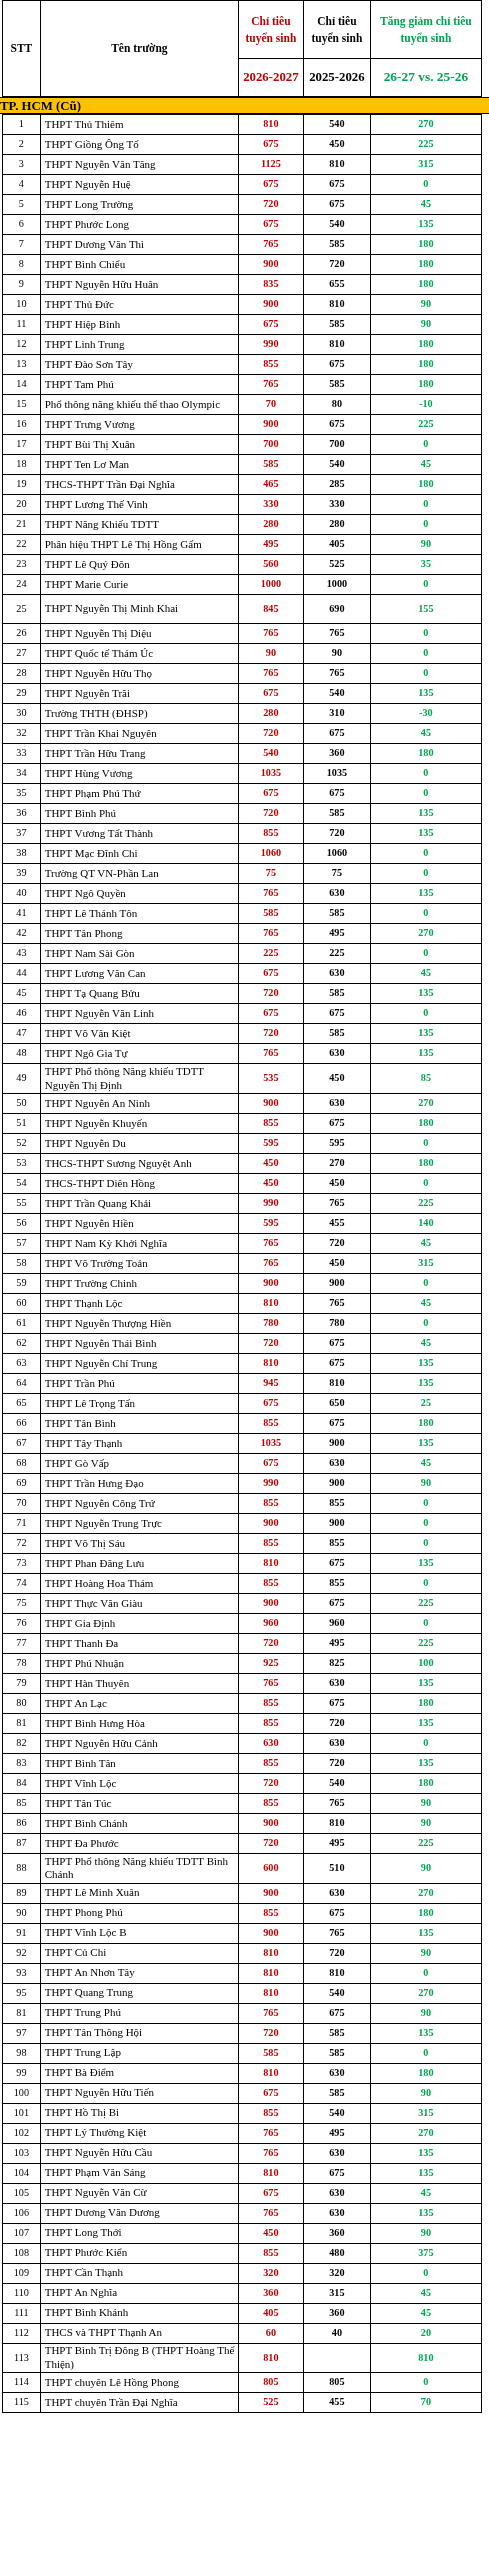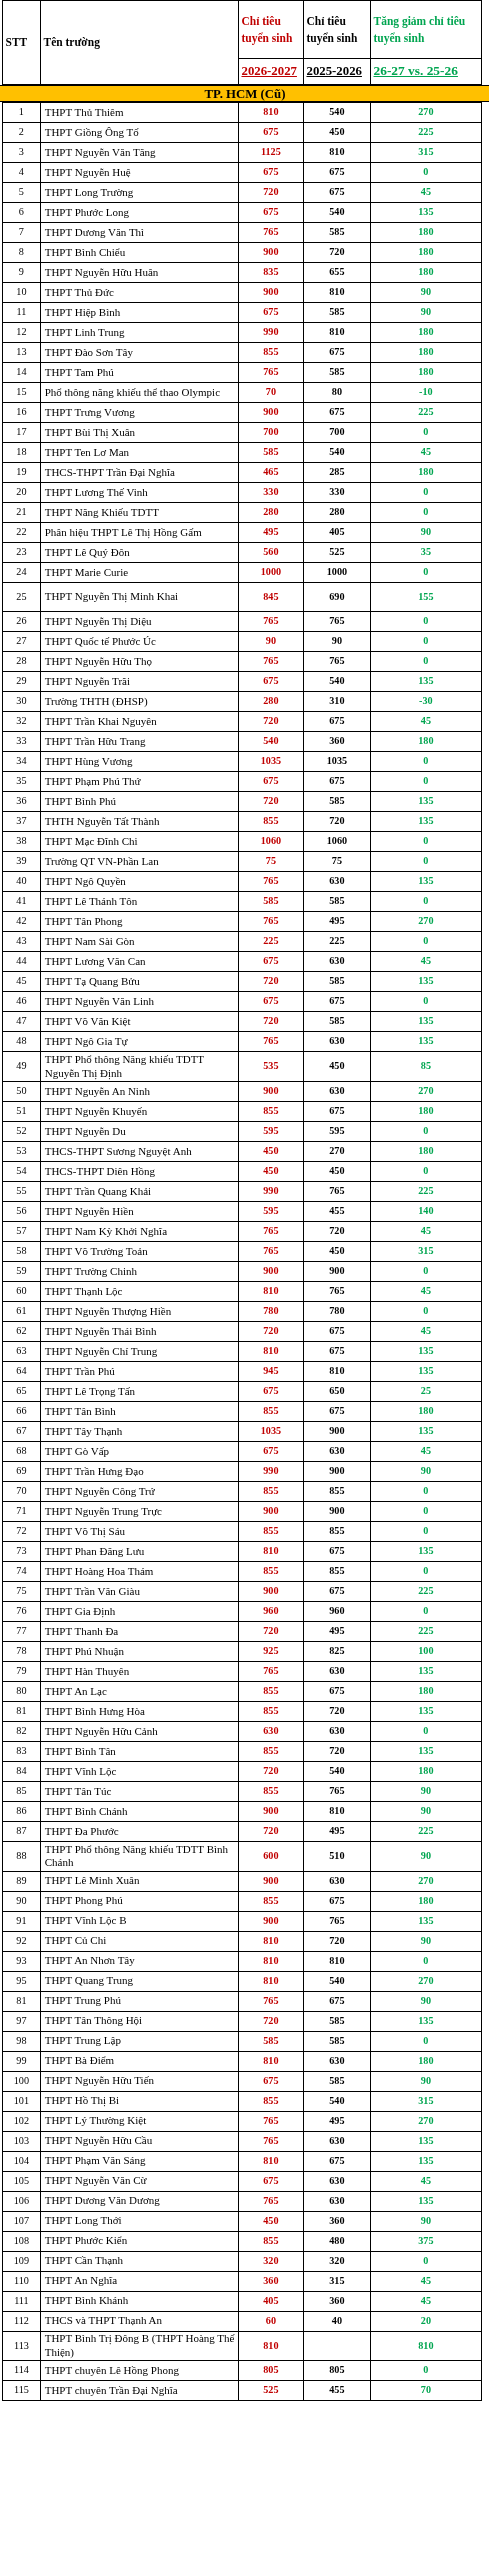--- a/index.html
+++ b/index.html
@@ -12,32 +12,32 @@
     color:#000;
   }
   .wrap{width:490px;}
   table{border-collapse:collapse; table-layout:fixed;}
   .head-tbl,.body-tbl{width:479px; margin-left:1.9px;}
   col.c1{width:38px;} col.c2{width:198px;} col.c3{width:65px;}
   col.c4{width:67px;} col.c5{width:111px;}
   th,td{border:0.6px solid var(--line); overflow:hidden;}
 
   
-  .head-tbl th{font-weight:bold; text-align:left; vertical-align:middle; padding:1.3px 2.6px;margin-left:8px;}
+  .head-tbl th{font-weight:bold; text-align:center; vertical-align:middle; padding:1.3px 2.6px;margin-left:8px;}
   .th-main{height:58px; font-size:11.5px; line-height:1.45;}
-  .th-year{height:26px; font-size:12.8px; line-height:1.35;text-decoration:underline;}
+  .th-year{height:38px; font-size:12.8px; line-height:1.35;}
   .t-red{color:var(--red);}
   .t-green{color:var(--green);}
   .th-diff-period{font-size:13.4px;}
 
   
   .section-band{
     width:490px; background:var(--gold);
     border-top:0.6px solid var(--line); border-bottom:0.6px solid var(--line);
-    text-align:center; font-weight:bold; font-size:12.8px; line-height:16px; height:17.3px;
+    font-weight:bold; font-size:12.8px; line-height:16px; height:17.3px;
   }
 
   
   .body-tbl td{height:20px; vertical-align:middle; font-size:11px; line-height:1.25; padding:0.6px 2.6px;}
   td.c-stt{text-align:center; font-size:10.2px;}
   td.c-name{text-align:left; padding-left:3.8px;}
   td.c-new{text-align:center; font-weight:bold; color:var(--red); font-size:10.2px;}
   td.c-old{text-align:center; font-weight:bold; color:#000; font-size:10.2px;}
   td.c-diff{text-align:center; font-weight:bold; color:var(--green); font-size:10.2px;}
   
@@ -288,21 +288,21 @@
   <tr>
     <td class="c-stt">26</td>
     <td class="c-name">THPT Nguyễn Thị Diệu</td>
     <td class="c-new">765</td>
     <td class="c-old">765</td>
     <td class="c-diff">0</td>
   </tr>
 
   <tr>
     <td class="c-stt">27</td>
-    <td class="c-name">THPT Quốc tế Phước Úc</td>
+    <td class="c-name">THPT Quốc tế Thám Úc</td>
     <td class="c-new">90</td>
     <td class="c-old">90</td>
     <td class="c-diff">0</td>
   </tr>
 
   <tr>
     <td class="c-stt">28</td>
     <td class="c-name">THPT Nguyễn Hữu Thọ</td>
     <td class="c-new">765</td>
     <td class="c-old">765</td>
@@ -361,21 +361,21 @@
   <tr>
     <td class="c-stt">36</td>
     <td class="c-name">THPT Bình Phú</td>
     <td class="c-new">720</td>
     <td class="c-old">585</td>
     <td class="c-diff">135</td>
   </tr>
 
   <tr>
     <td class="c-stt">37</td>
-    <td class="c-name">THTH Nguyễn Tất Thành</td>
+    <td class="c-name">THPT Vương Tất Thành</td>
     <td class="c-new">855</td>
     <td class="c-old">720</td>
     <td class="c-diff">135</td>
   </tr>
 
   <tr>
     <td class="c-stt">38</td>
     <td class="c-name">THPT Mạc Đĩnh Chi</td>
     <td class="c-new">1060</td>
     <td class="c-old">1060</td>
@@ -665,21 +665,21 @@
   <tr>
     <td class="c-stt">74</td>
     <td class="c-name">THPT Hoàng Hoa Thám</td>
     <td class="c-new">855</td>
     <td class="c-old">855</td>
     <td class="c-diff">0</td>
   </tr>
 
   <tr>
     <td class="c-stt">75</td>
-    <td class="c-name">THPT Trần Văn Giàu</td>
+    <td class="c-name">THPT Thực Văn Giàu</td>
     <td class="c-new">900</td>
     <td class="c-old">675</td>
     <td class="c-diff">225</td>
   </tr>
 
   <tr>
     <td class="c-stt">76</td>
     <td class="c-name">THPT Gia Định</td>
     <td class="c-new">960</td>
     <td class="c-old">960</td>

